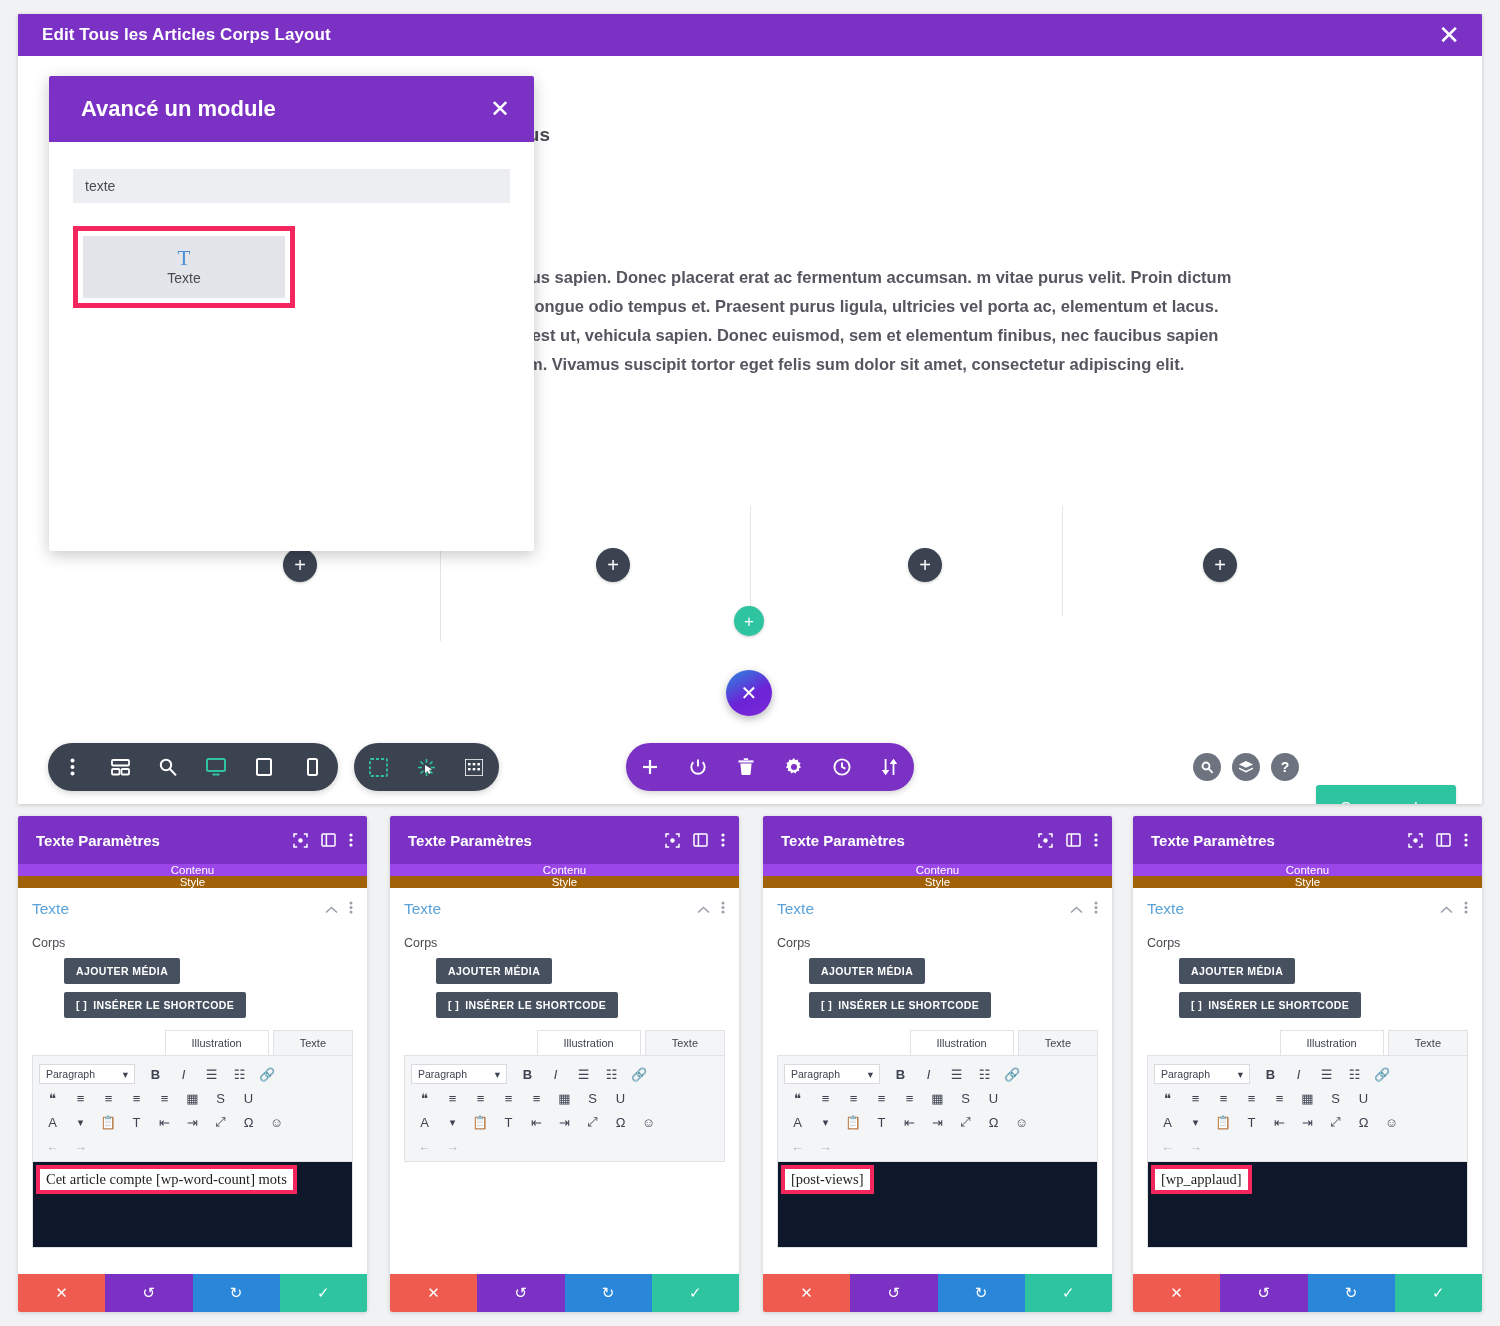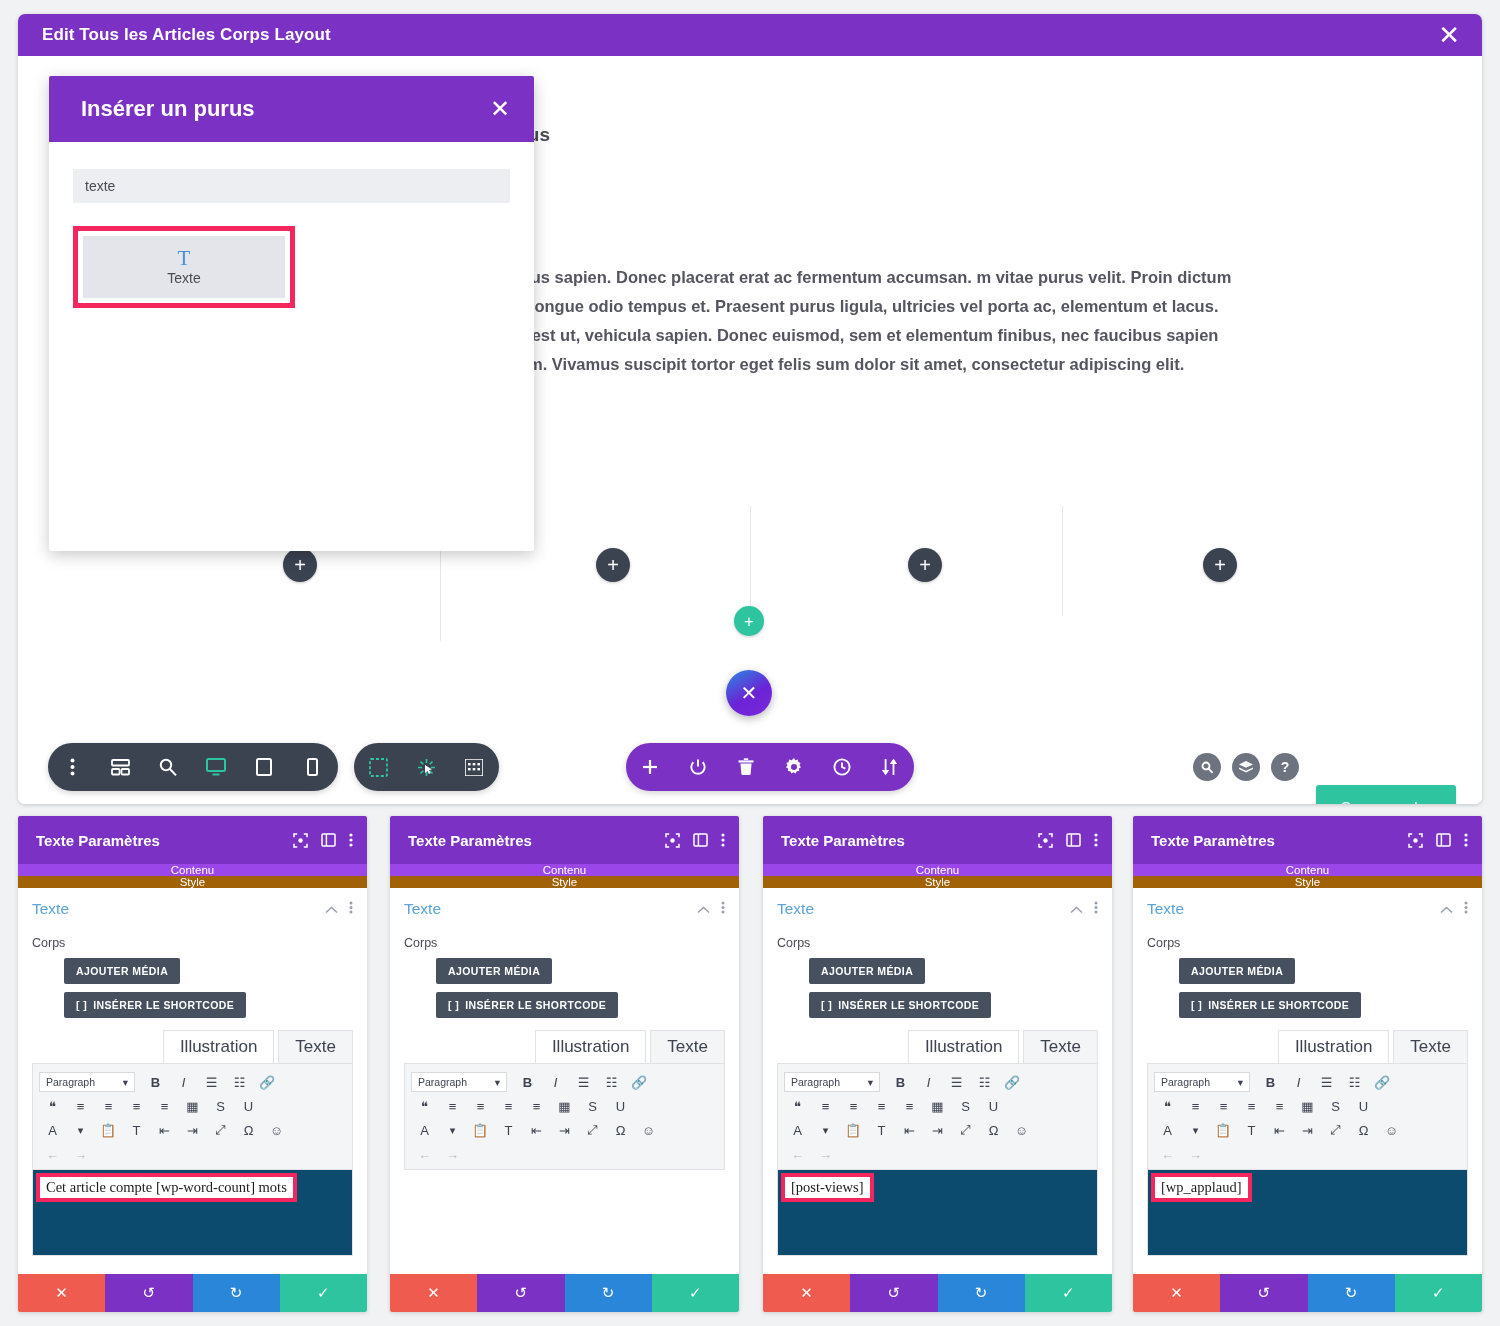--- a/index.html
+++ b/index.html
@@ -9,21 +9,21 @@
     background:#f1f2f4;
     font-family:"Liberation Sans", sans-serif;
     overflow:hidden;
     position:relative;
   }
 
   
   .builder-window {
     position:absolute; left:18px; top:14px; width:1464px; height:790px;
     background:#ffffff;
-    border-radius:7px;
+    border-radius:1px;
     box-shadow:0 1px 4px rgba(0,0,0,.18);
     overflow:hidden;
   }
   .builder-titlebar {
     height:42px; background:#7b32c4;
     display:flex; align-items:center; justify-content:space-between;
     padding:0 18px 0 24px;
   }
   .builder-title {
     color:#ffffff; font-size:17px; font-weight:bold; letter-spacing:.1px;
@@ -179,21 +179,21 @@
   .btn-dark {
     margin-top:8px; display:inline-flex; align-items:center; gap:6px;
     background:#46505f; color:#fff; font-size:10.5px; font-weight:bold;
     padding:7px 12px; border:none; border-radius:2px; cursor:pointer;
     letter-spacing:.4px; font-family:"Liberation Sans", sans-serif;margin-left:32px;
   }
   .btn-row { display:block; }
 
   .ed-tabs { margin-top:12px; display:flex; justify-content:flex-end; }
   .ed-tab {
-    font-size:17px; color:#3d4350; padding:6px 16px; cursor:pointer;
+    font-size:11px; color:#3d4350; padding:6px 26px; cursor:pointer;
     background:#f4f5f7; border:1px solid #e0e2e6; border-bottom:none;
   }
   .ed-tab.active { background:#ffffff; }
   .ed-tab + .ed-tab { margin-left:4px; }
 
   .ed-toolbar {
     background:#f4f5f7; border:1px solid #e0e2e6; padding:6px 6px 3px 6px;
   }
   .ed-row { display:flex; align-items:center; gap:1px; flex-wrap:nowrap; }
   .ed-sel {
@@ -202,21 +202,21 @@
     justify-content:space-between; margin-right:6px; cursor:pointer;
   }
   .ed-ic {
     width:27px; height:24px; display:flex; align-items:center; justify-content:center;
     color:#3d4350; font-size:13px; cursor:pointer; flex:0 0 auto;
   }
   .ed-ic.light { color:#b4b9c2; }
   .ed-ic.sm { font-size:11px; }
 
   .ed-area {
-    border:1px solid #e0e2e6; border-top:none; background:#0c4a6e;
+    border:1px solid #e0e2e6; border-top:none; background:#0f172a;
     height:86px; position:relative; padding:6px;
   }
   .shortcode-box {
     display:inline-block; border:4px solid #f5265e; background:#fff;
     padding:2px 6px; font-family:"Liberation Serif", serif; font-size:14.5px;
     color:#1c1c1c; position:absolute; left:3px; top:3px; white-space:nowrap;
   }
 
   .panel-foot { position:absolute; left:0; bottom:0; width:100%; height:38px; display:flex; }
   .pf-btn {
@@ -379,21 +379,21 @@
     <div class="rbtn-circle" style="left:1253px; top:697px;">
       <span style="font-size:14px;font-weight:bold;">?</span>
     </div>
 
     <button class="save-btn">Sauvegarder</button>
 
   </div>
 
   <div class="insert-modal">
     <div class="insert-head">
-      <span class="insert-head-title">Insérer un purus</span>
+      <span class="insert-head-title">Avancé un module</span>
       <span class="insert-head-close">✕</span>
     </div>
     <div class="insert-body">
       <input class="module-search" value="texte" style="">
       <div class="module-grid">
         <div class="module-highlight">
           <div class="module-card">
             <span class="mi">T</span>
             <span class="ml">Texte</span>
           </div>

